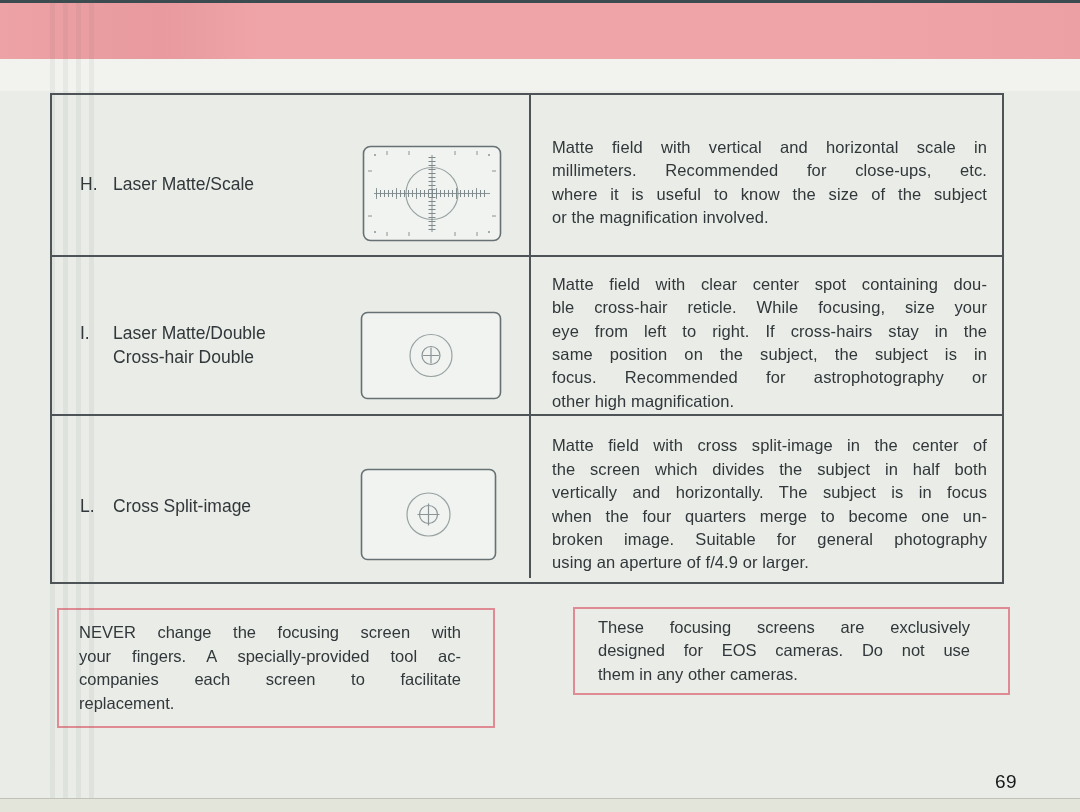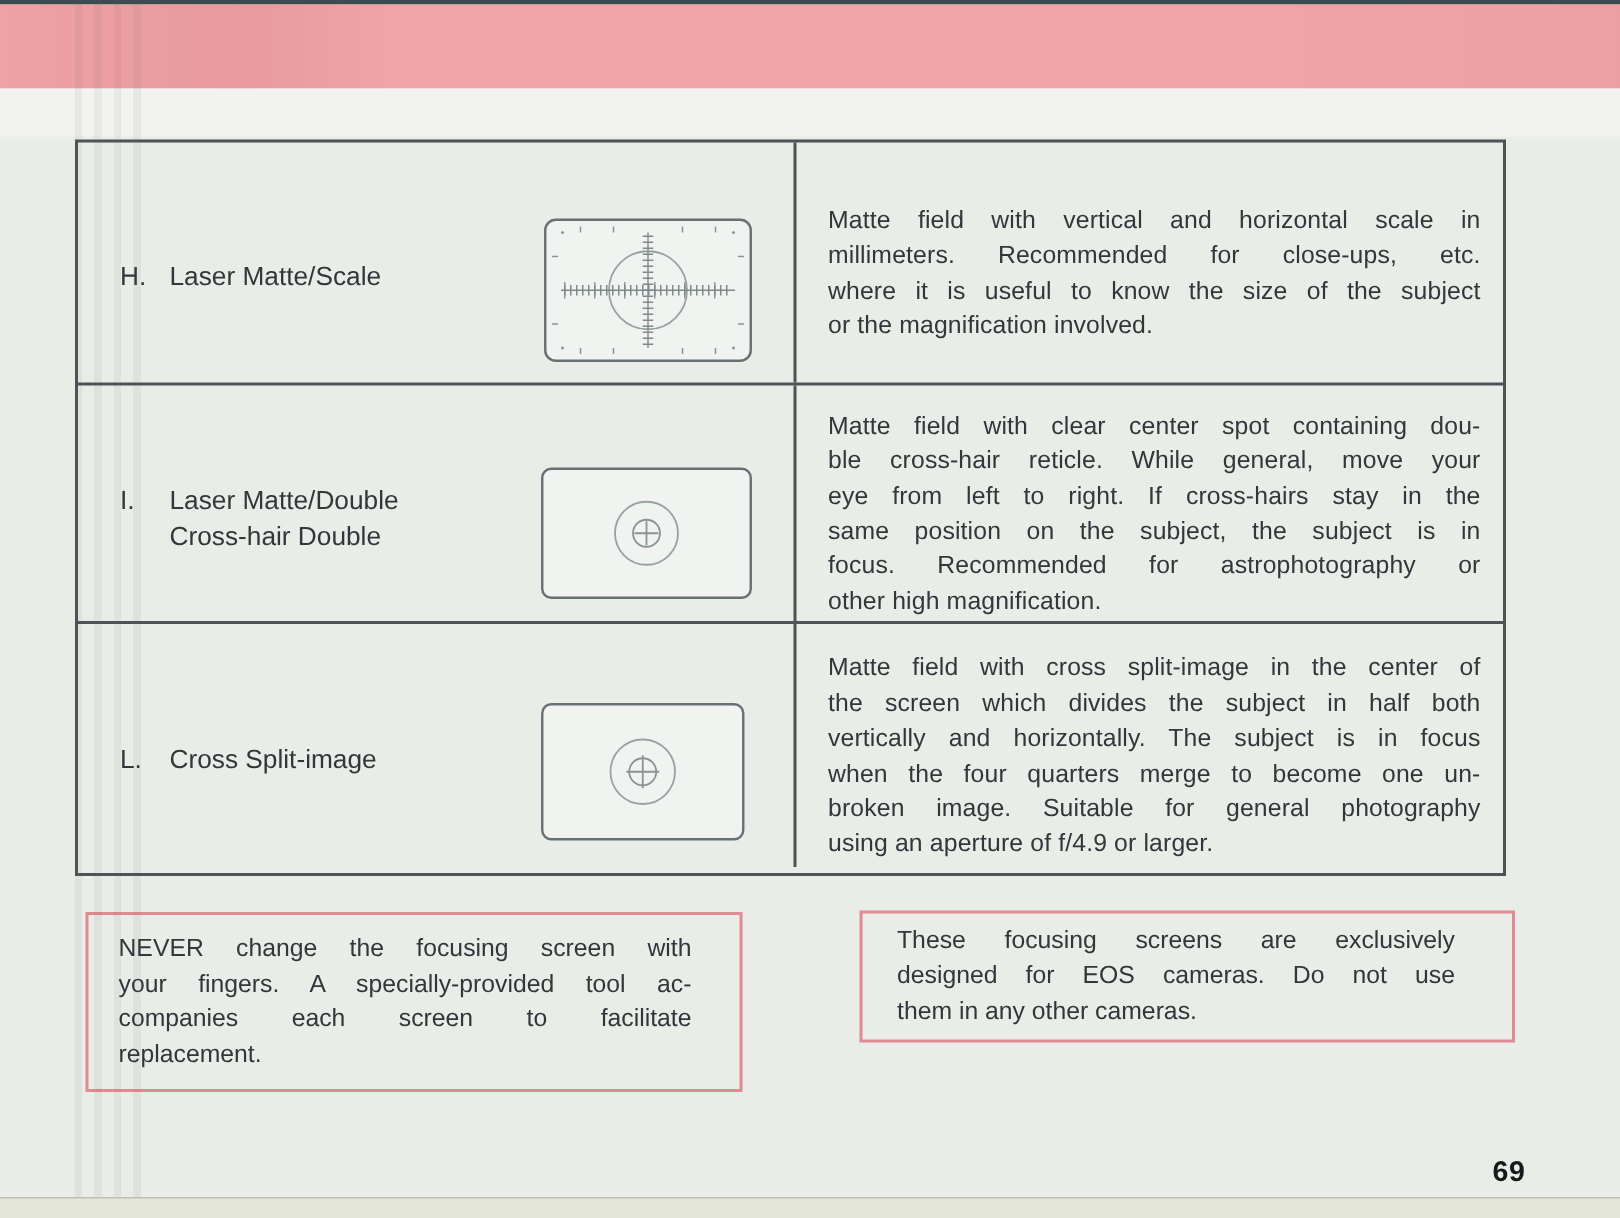--- a/index.html
+++ b/index.html
@@ -33,21 +33,21 @@
   .desc{width:100%;font-size:16.5px;line-height:23.4px;letter-spacing:0.1px;}
   .lines-just > div{text-align:justify;text-align-last:justify;}
   .lines-just > div:last-child{text-align-last:left;}
   
   .note{position:absolute;border:2px solid #e08b93;box-sizing:border-box;
     display:flex;align-items:center;font-size:16.5px;line-height:23.5px;}
   .note-left{left:57px;top:608px;width:438px;height:120px;padding:0 32px 0 20px;}
   .note-right{left:573px;top:607px;width:437px;height:88px;padding:0 38px 0 23px;}
   .note > div{width:100%;}
   
-  .pageno{position:absolute;left:995px;top:771px;font-size:19px;font-weight:bold;color:#17191a;letter-spacing:0.5px;}
+  .pageno{position:absolute;left:995px;top:771px;font-size:19px;font-weight:normal;color:#17191a;letter-spacing:0.5px;}
   svg{display:block;}
 </style>
 </head>
 <body>
 
 <div class="top-rule"></div>
 <div class="band"></div>
 <div class="light-strip"></div>
 
 <div class="screens-table">
@@ -101,21 +101,21 @@
           <rect x="1.5" y="1.5" width="139" height="86" rx="6" fill="#f0f3ef" stroke="#677073" stroke-width="1.6"></rect>
           <circle cx="71" cy="44.5" r="21" fill="none" stroke="#98a2a3" stroke-width="1.2"></circle>
           <circle cx="71" cy="44.5" r="9" fill="none" stroke="#8a9496" stroke-width="1.2"></circle>
           <path d="M63 44.5H79 M71 36.5V52.5" stroke="#8a9496" stroke-width="1.2"></path>
         </svg>
       </div>
     </div>
     <div class="cell-right">
       <div class="desc lines-just">
           <div>Matte field with clear center spot containing dou-</div>
-          <div>ble cross-hair reticle. While general, move your</div>
+          <div>ble cross-hair reticle. While focusing, size your</div>
           <div>eye from left to right. If cross-hairs stay in the</div>
           <div>same position on the subject, the subject is in</div>
           <div>focus. Recommended for astrophotography or</div>
           <div>other high magnification.</div>
         </div>
     </div>
   </div>
 
   <div class="trow r3">
     <div class="cell-left">

